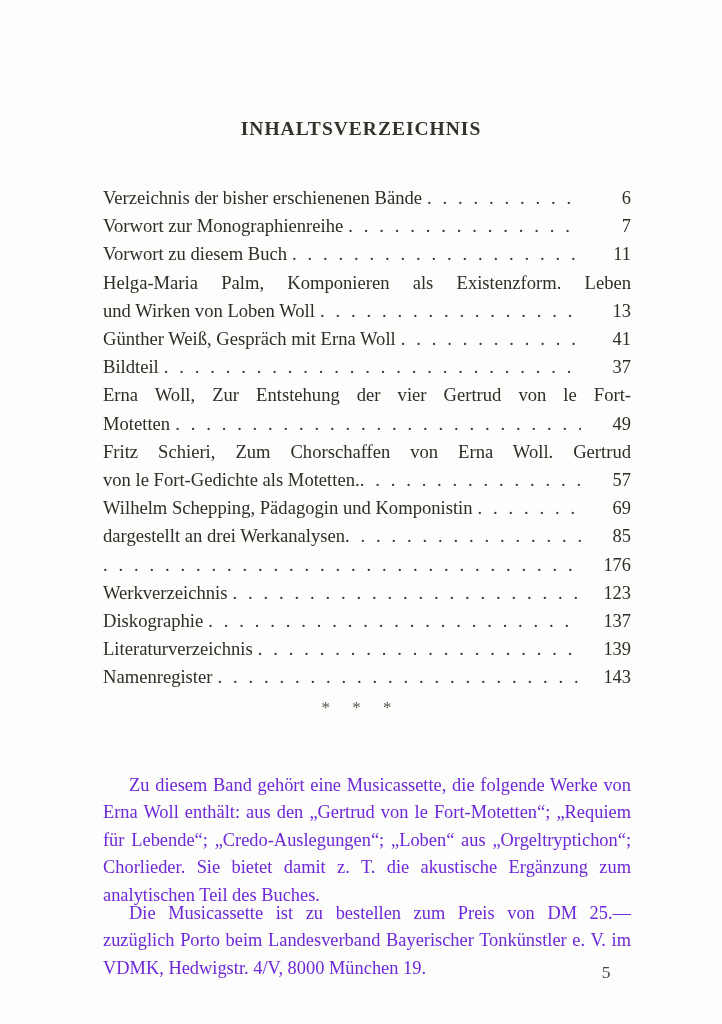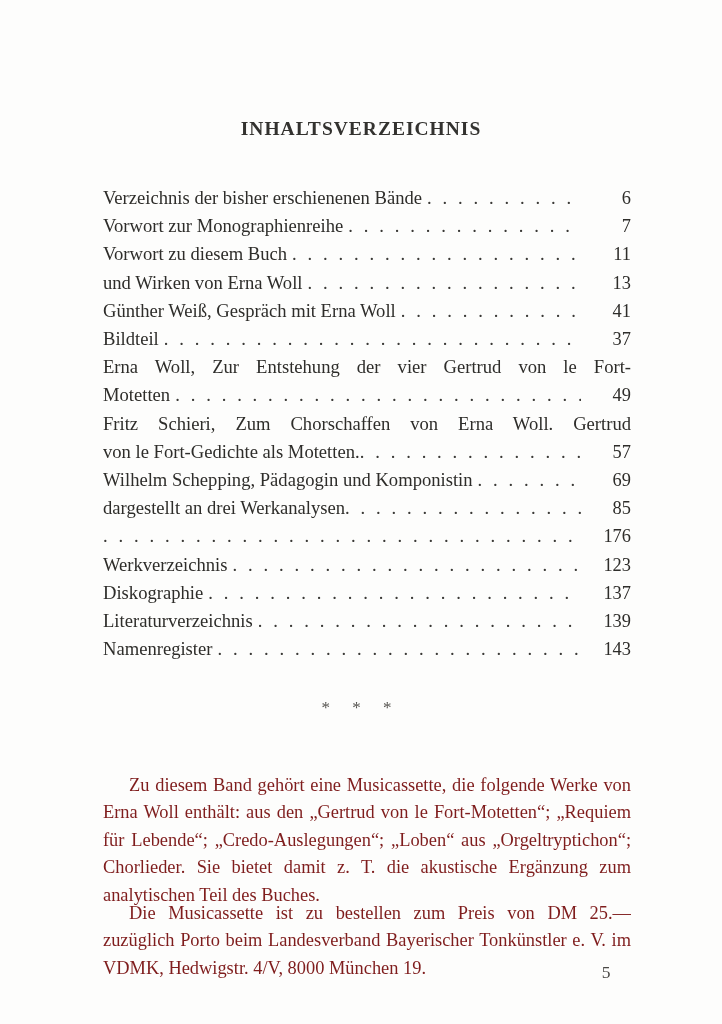--- a/index.html
+++ b/index.html
@@ -113,21 +113,21 @@
     width: 528px;
   }
   .body-block.first { top: 772px; }
   .body-block.second { top: 900px; }
 
   .body-par {
     font-size: 18.4px;
     line-height: 27.4px;
     text-align: justify;
     text-indent: 26px;
-    color: #7f1d1d;
+    color: #6d28d9;
     margin: 0;
     hyphens: none;
   }
 
   
   .folio {
     position: absolute;
     left: 0;
     top: 962px;
     width: 722px;
@@ -160,22 +160,23 @@
         </div>
       </div>
       <div class="toc-entry">
         <div class="toc-row">
           <span class="toc-text">Vorwort zu diesem Buch</span>
           <span class="toc-leader">. . . . . . . . . . . . . . . . . . . . . . . . . . . . . . . . . . . . . . . . . . . . . . . . . . . . . . . . . . . . . . . .</span>
           <span class="toc-page">11</span>
         </div>
       </div>
       <div class="toc-entry">
-        <div class="toc-row">
-          <span class="toc-text">und Wirken von Erna Woll</span>
+        <div class="toc-firstline">Helga-Maria Palm, Komponieren als Existenzform. Leben</div>
+        <div class="toc-row">
+          <span class="toc-text">und Wirken von Loben Woll</span>
           <span class="toc-leader">. . . . . . . . . . . . . . . . . . . . . . . . . . . . . . . . . . . . . . . . . . . . . . . . . . . . . . . . . . . . . . . .</span>
           <span class="toc-page">13</span>
         </div>
       </div>
       <div class="toc-entry">
         <div class="toc-row">
           <span class="toc-text">Günther Weiß, Gespräch mit Erna Woll</span>
           <span class="toc-leader">. . . . . . . . . . . . . . . . . . . . . . . . . . . . . . . . . . . . . . . . . . . . . . . . . . . . . . . . . . . . . . . .</span>
           <span class="toc-page">41</span>
         </div>

